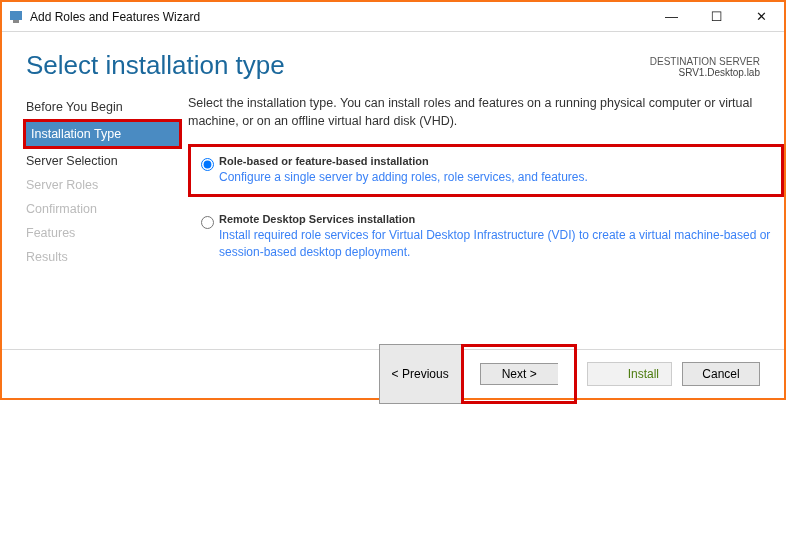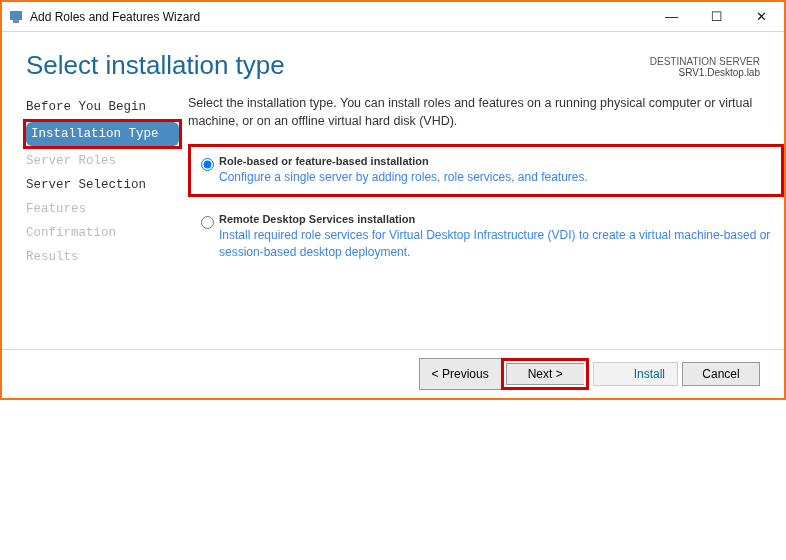--- a/index.html
+++ b/index.html
@@ -12,47 +12,47 @@
 .winbtn { width: 45px; height: 100%; display: flex; align-items: center; justify-content: center; font-size: 13px; color: #111; cursor: pointer; }
 
 .header { padding: 18px 24px 0 24px; display: flex; justify-content: space-between; align-items: flex-start; gap: 25px; }
 .header h1 { font-size: 26px; font-weight: 300; color: #1b689c; }
 .server-info { text-align: right; font-size: 10px; color: #555; padding-top: 6px; }
 .server-info .label { color: #555; }
 .server-info .name { color: #444; }
 
 .content { flex: 1; display: flex; padding: 14px 0 6px 0; border-bottom: 1px solid #d8d8d8; }
 .nav { width: 186px; padding-left: 24px; }
-.nav-item { font-size: 12.5px; padding: 5px 10px 5px 0; color: #333; cursor: pointer; font-family: Liberation Mono, monospace; }
-.nav-item.active { background: #4a8bc2; color: #fff; padding-left: 8px; margin-left: -8px; border-radius: 6px; }
+.nav-item { font-size: 12.5px; padding: 5px 10px 5px 0; color: #333; cursor: pointer; }
+.nav-item.active { background: #4a8bc2; color: #fff; padding-left: 8px; margin-left: -8px; }
 .nav-item.disabled { color: #bbb; cursor: default; }
 
 .highlight-nav { border: 3px solid #d40000; margin-left: -3px; margin-right: 6px; }
 .highlight-nav .nav-item.active { padding-left: 5px; margin-left: 0; }
 
 .main { flex: 1; font-size: 12.5px; color: #333; }
 .intro { margin-bottom: 14px; line-height: 1.4; }
 
 .option-box { padding: 8px 10px; }
 .option-box.highlighted { border: 3px solid #d40000; margin-bottom: 8px; }
 .option-box:not(.highlighted) { margin-bottom: 8px; padding-left: 13px; }
 
 .radio-row { display: flex; align-items: flex-start; }
 .radio-wrap { width: 18px; padding-top: 1px; }
 input[type=radio] { margin-top: 2px; }
 .opt-body { flex: 1; }
 .opt-title { font-weight: 600; font-size: 11px; }
 .opt-desc { font-size: 12px; color: #3b82f6; line-height: 1.4; margin-top: 2px; }
 
-.footer { height: 48px; display: flex; justify-content: flex-end; align-items: center; padding-right: 24px; gap: 4px; }
+.footer { height: 48px; display: flex; justify-content: flex-end; align-items: center; padding-right: 24px; gap: 10px; }
 .btn-pair { display: flex; }
 .btn { font-size: 12px; padding: 4px 12px; border: 1px solid #999; background: #e9e9e9; cursor: pointer; min-width: 78px; text-align: center; }
-.btn:disabled, .btn.disabled { color: #0369a1; background: #f2f2f2; border-color: #ccc; cursor: default; padding-left: 40px; }
+.btn:disabled, .btn.disabled { color: #4d7c0f; background: #f2f2f2; border-color: #ccc; cursor: default; padding-left: 40px; }
 .btn-pair .btn:first-child { border-right: none; }
-.btn-highlight { border: 3px solid #d40000; padding: 2px; display: inline-flex; }
+.btn-highlight { border: 3px solid #d40000; padding: 16px; display: inline-flex; }
 .btn-highlight .btn { padding: 3px 20px; }
 </style>
 </head>
 <body>
 
 <div class="window">
   <div class="titlebar">
     <div class="icon">
       <svg width="16" height="16" viewBox="0 0 16 16">
           <rect x="2" y="2" width="12" height="9" fill="#4a8bc2"></rect>
@@ -74,24 +74,24 @@
       <div class="name">SRV1.Desktop.lab</div>
     </div>
   </div>
 
   <div class="content">
     <div class="nav">
       <div class="nav-item">Before You Begin</div>
       <div class="highlight-nav">
         <div class="nav-item active">Installation Type</div>
       </div>
+      <div class="nav-item">Server Selection</div>
       <div class="nav-item disabled">Server Roles</div>
-      <div class="nav-item">Server Selection</div>
+      <div class="nav-item disabled">Confirmation</div>
       <div class="nav-item disabled">Features</div>
-      <div class="nav-item disabled">Confirmation</div>
       <div class="nav-item disabled">Results</div>
     </div>
 
     <div class="main">
       <div class="intro">Select the installation type. You can install roles and features on a running physical computer or virtual machine, or on an offline virtual hard disk (VHD).</div>
 
       <div class="option-box highlighted">
         <div class="radio-row">
           <div class="radio-wrap"><input type="radio" name="insttype" checked="" style=""></div>
           <div class="opt-body">

